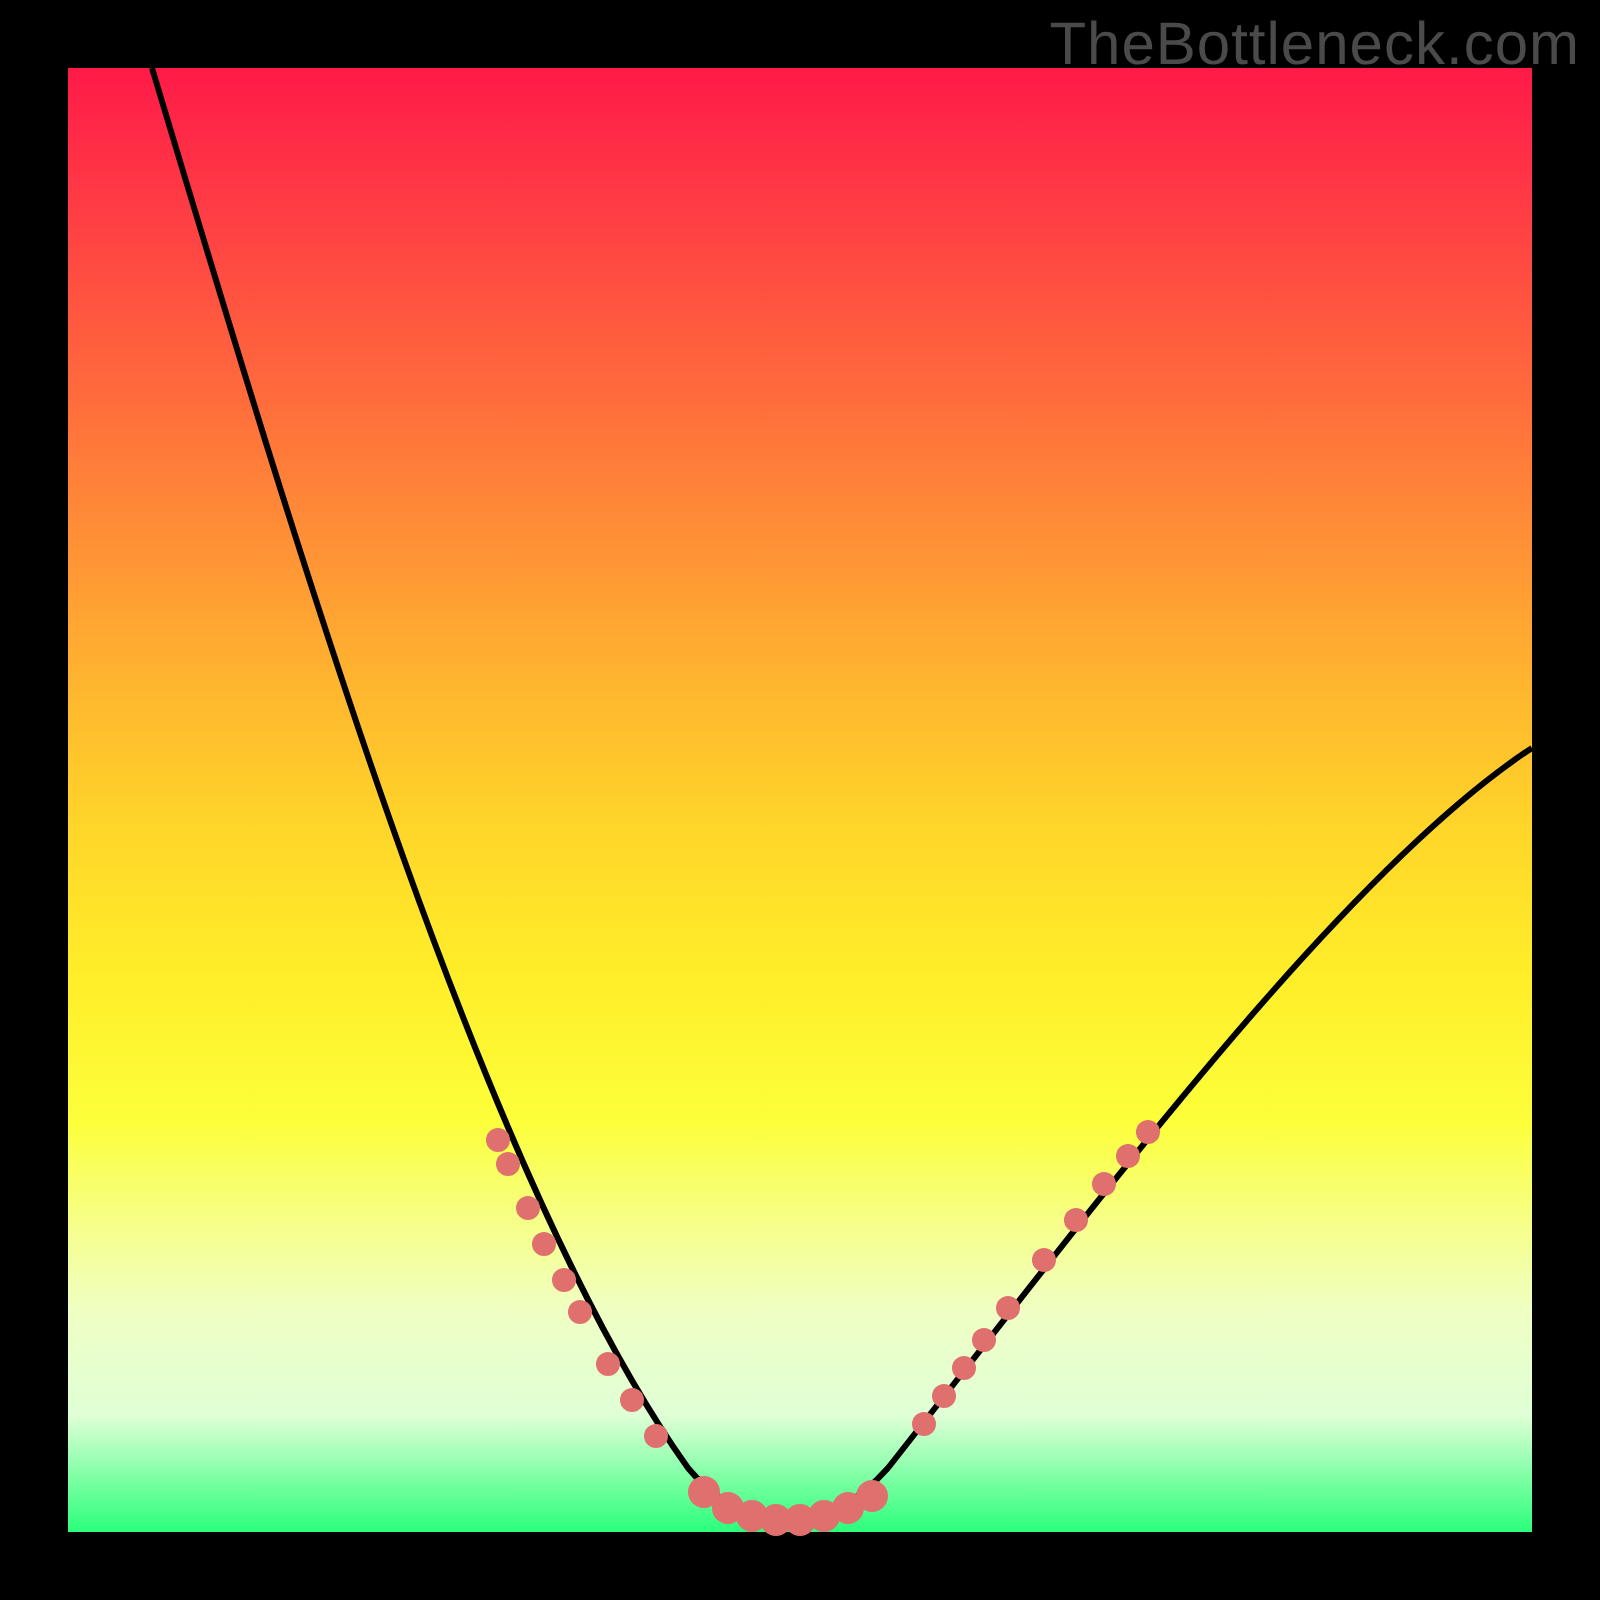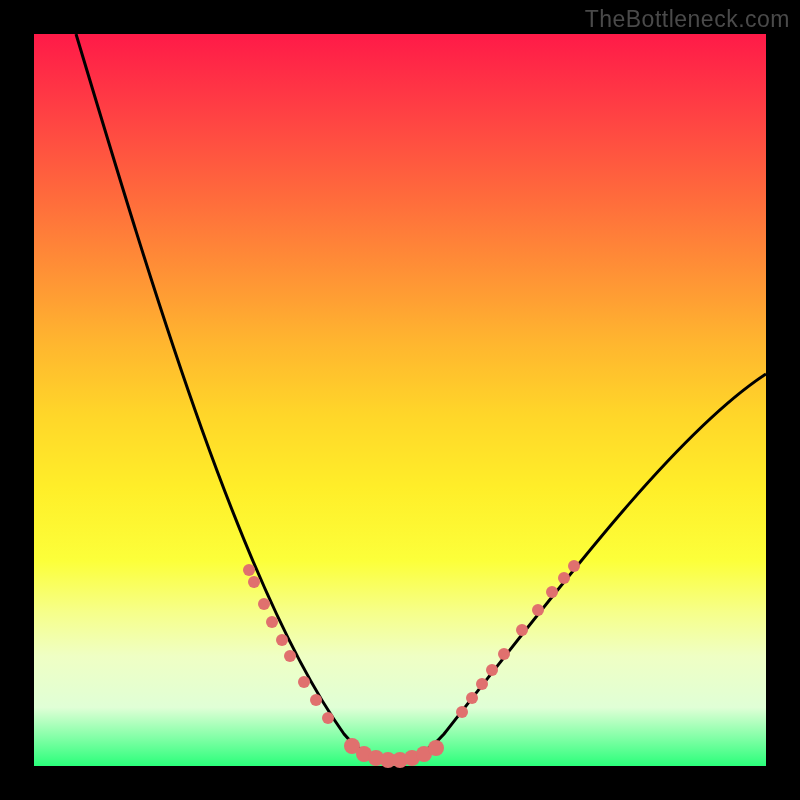--- a/index.html
+++ b/index.html
@@ -9,21 +9,21 @@
     background: #000;
     position: relative;
     overflow: hidden;
     font-family: Arial, Helvetica, sans-serif;
   }
   .watermark {
     position: absolute;
     top: 6px;
     right: 10px;
     color: #4a4a4a;
-    font-size: 23px;
+    font-size: 30px;
     font-weight: 500;
     z-index: 10;
     letter-spacing: 0.5px;
   }
   .plot {
     position: absolute;
     left: 34px;
     top: 34px;
     width: 732px;
     height: 732px;

